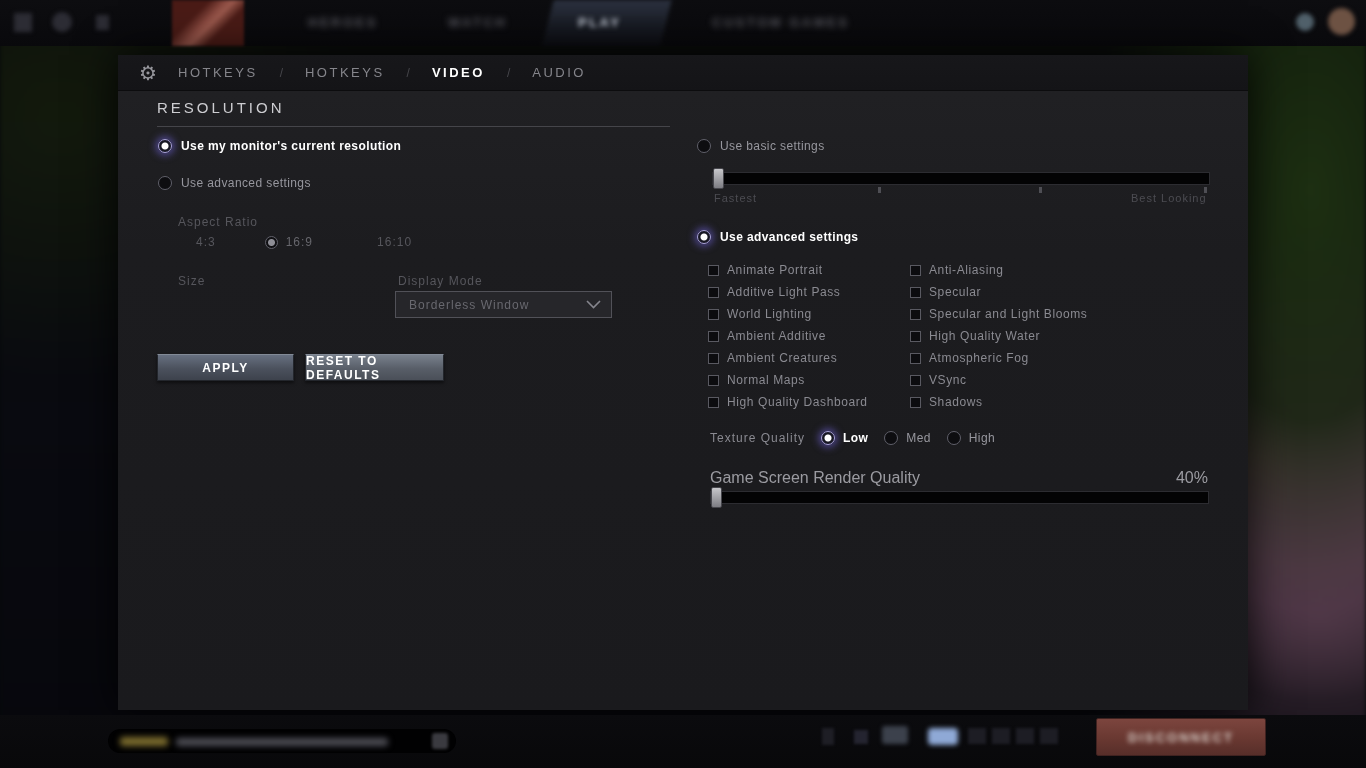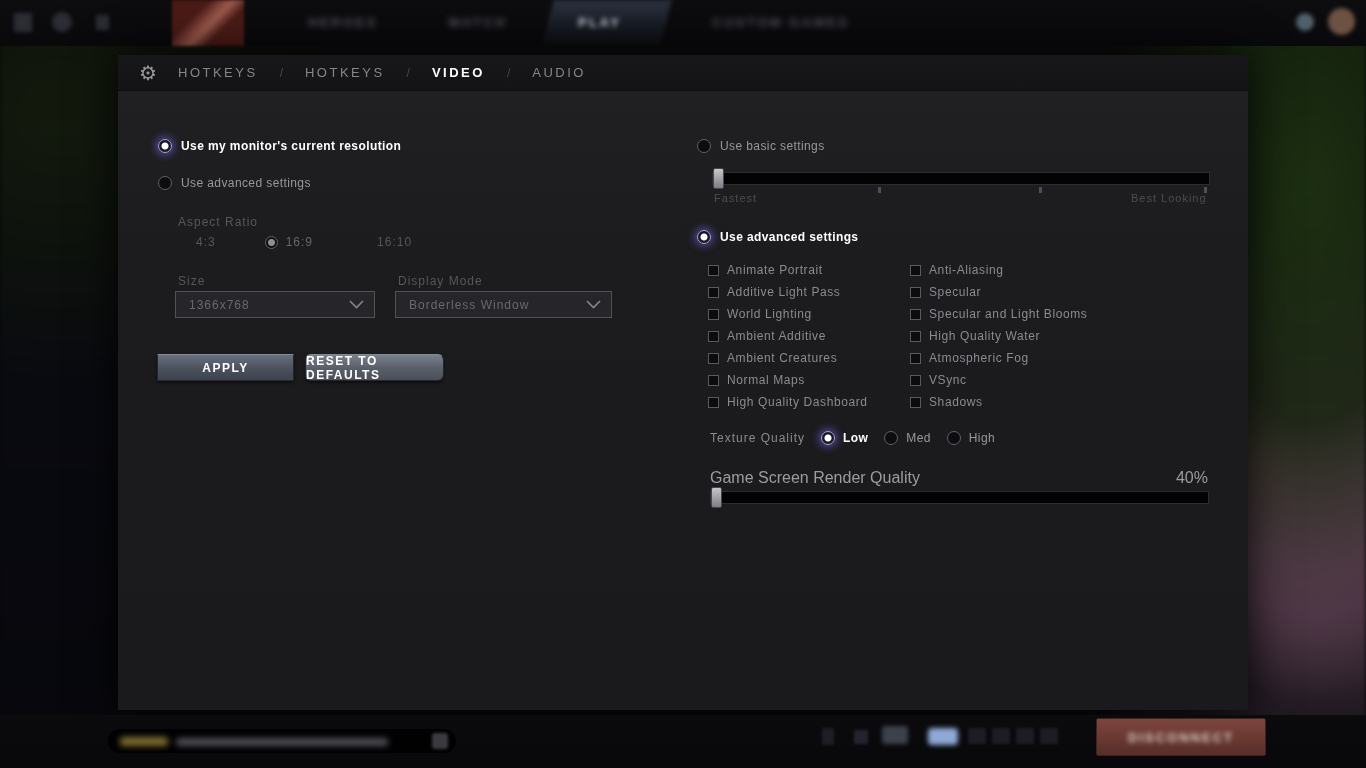--- a/index.html
+++ b/index.html
@@ -73,21 +73,21 @@
 
   .dropdown { position:absolute; height:27px; background:#26262a; border:1px solid #515158;
     display:flex; align-items:center; justify-content:space-between; padding:0 10px 0 13px; cursor:pointer; }
   .dropdown .val { font-size:12px; color:#68686f; letter-spacing:1px; }
 
   .btn { position:absolute; height:27px; display:flex; align-items:center; justify-content:center;
     font-size:12px; font-weight:bold; letter-spacing:1.5px; color:#ffffff;
     background:linear-gradient(180deg,#677080 0%, #4b515d 55%, #3d424c 100%);
     border:1px solid #23262c; border-top:1px solid #828a96; box-shadow:0 2px 3px rgba(0,0,0,.5);
     cursor:pointer; }
-  .btn.light { background:linear-gradient(180deg,#78808c 0%, #585e68 55%, #4a4f58 100%);border-radius:6px; }
+  .btn.light { background:linear-gradient(180deg,#78808c 0%, #585e68 55%, #4a4f58 100%); }
 
   .track { position:absolute; height:13px; background:#030304; border:1px solid #2c2c31; }
   .handle { position:absolute; width:11px; height:21px; border-radius:2px;
     background:linear-gradient(180deg,#c7c7cb,#7d7d83); border:1px solid #46464c; cursor:pointer; }
   .tick { position:absolute; width:3px; height:6px; background:#4e4e54; }
   .slider-end { position:absolute; font-size:11px; color:#4c4c52; letter-spacing:1px; }
 
   .cbrow { display:flex; align-items:center; height:22px; }
   .cb { width:11px; height:11px; background:#0c0c0f; border:1px solid #595961; flex:none; cursor:pointer; }
   .cblbl { font-size:12px; color:#8a8a91; margin-left:8px; letter-spacing:.6px; }
@@ -120,20 +120,21 @@
     <span style="width:10px;"></span>
     <span class="ptab">HOTKEYS</span>
     <span class="psep">/</span>
     <span class="ptab">HOTKEYS</span>
     <span class="psep">/</span>
     <span class="ptab active">VIDEO</span>
     <span class="psep">/</span>
     <span class="ptab">AUDIO</span>
   </div>
 
+  <div class="sec-title" style="left:39px; top:44px; width:513px;">RESOLUTION</div>
 
   <div class="row" style="left:40px; top:84px;">
     <span class="radio sel"></span>
     <span class="rlabel bright">Use my monitor's current resolution</span>
   </div>
 
   <div class="row" style="left:40px; top:121px;">
     <span class="radio"></span>
     <span class="rlabel">Use advanced settings</span>
   </div>
@@ -143,26 +144,20 @@
   <div class="row" style="left:78px; top:180px;">
     <span class="dimlbl" style="position:static;">4:3</span>
     <span style="width:49px;"></span>
     <span class="radio dot" style="width:13px;height:13px;"></span>
     <span class="dimlbl" style="position:static; margin-left:8px; color:#66666c;">16:9</span>
     <span style="width:64px;"></span>
     <span class="dimlbl" style="position:static;">16:10</span>
   </div>
 
   <div class="dimlbl" style="left:60px; top:219px;">Size</div>
-  <div class="dropdown" style="left:57px; top:236px; width:200px;">
-    <span class="val">1366x768</span>
-    <svg width="15" height="9" viewBox="0 0 15 9">
-      <polyline points="1,1 7.5,7.5 14,1" fill="none" stroke="#85858d" stroke-width="1.6"></polyline>
-      </svg>
-  </div>
 
   <div class="dimlbl" style="left:280px; top:219px;">Display Mode</div>
   <div class="dropdown" style="left:277px; top:236px; width:217px;">
     <span class="val">Borderless Window</span>
     <svg width="15" height="9" viewBox="0 0 15 9">
       <polyline points="1,1 7.5,7.5 14,1" fill="none" stroke="#85858d" stroke-width="1.6"></polyline>
       </svg>
   </div>
 
   <div class="btn" style="left:39px; top:299px; width:137px;">APPLY</div>

